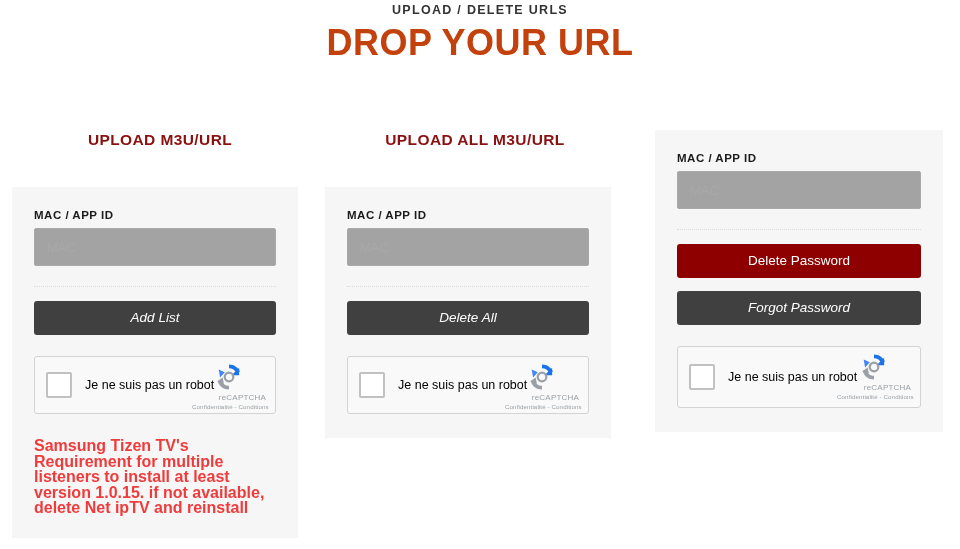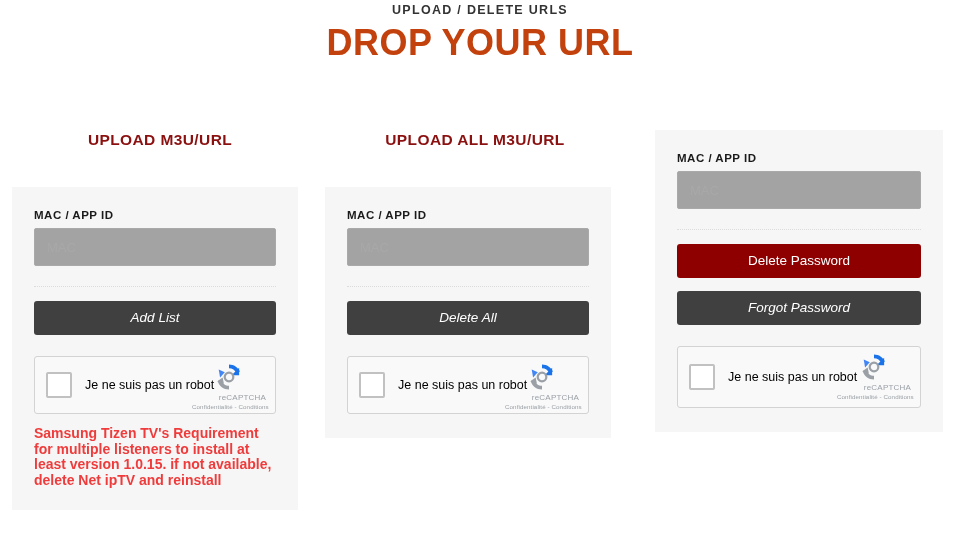--- a/index.html
+++ b/index.html
@@ -170,22 +170,22 @@
   }
   .rc-brand-terms {
     font-size: 6.2px;
     color: #9aa0a6;
     letter-spacing: 0.1px;
     margin-top: 1px;
     white-space: nowrap;
   }
 
   .warning-text {
-    margin-top: 12px;
-    font-size: 14px;
+    margin-top: 24px;
+    font-size: 16px;
     font-weight: bold;
     line-height: 15.5px;
     color: #ef3b3b;
   }
 </style>
 </head>
 <body>
 
 <div class="page-header">
   <div class="subtitle">UPLOAD / DELETE URLS</div>

